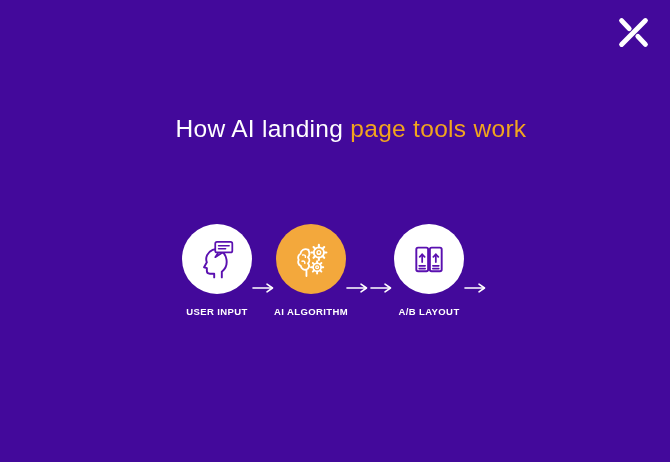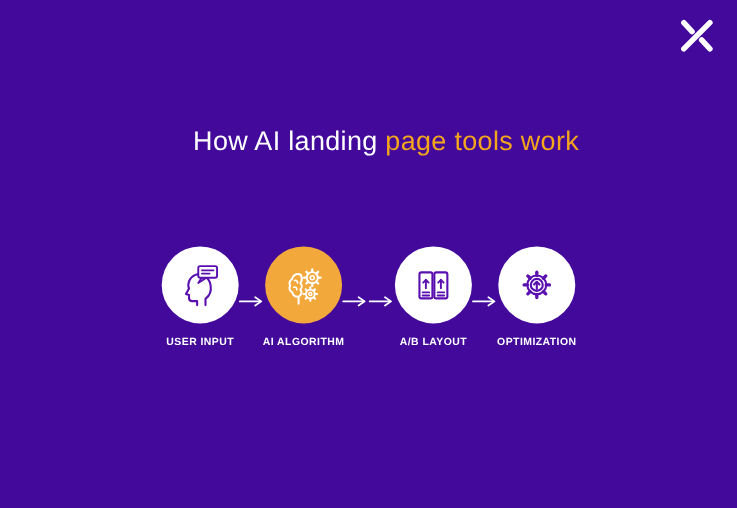--- a/index.html
+++ b/index.html
@@ -40,21 +40,21 @@
   }
   .t-orange { color: var(--title-orange, #F2A51D); }
   
   .flow {
     position: absolute;
     top: 224px;
     left: 0;
     width: 100%;
     display: flex;
     justify-content: center;
-    align-items: center;
+    align-items: flex-end;
   }
   .step { position: relative; width: 70px; flex: none; }
   .circle {
     width: 70px; height: 70px;
     border-radius: 50%;
     display: flex; align-items: center; justify-content: center;
   }
   .circle--white  { background: var(--circle-white, #fff); }
   .circle--orange { background: var(--circle-orange, #F3A83C); }
   .step-icon {
@@ -184,36 +184,15 @@
         </svg>
       </div>
       <div class="step-label">A/B LAYOUT</div>
     </div>
 
     <svg class="flow-arrow" viewBox="0 0 24 12">
       <path d="M1 6 H19.5"></path>
         <path d="M15 2.2 L20.5 6 L15 9.8"></path>
     </svg>
 
-    <div class="step">
-      <div class="circle circle--white">
-        <svg class="step-icon" width="42" height="42" viewBox="0 0 48 48">
-          <g stroke-width="3.4">
-            <path d="M33.8 24 L37.2 24"></path>
-              <path d="M30.93 30.93 L33.33 33.33"></path>
-            <path d="M24 33.8 L24 37.2"></path>
-              <path d="M17.07 30.93 L14.67 33.33"></path>
-            <path d="M14.2 24 L10.8 24"></path>
-              <path d="M17.07 17.07 L14.67 14.67"></path>
-            <path d="M24 14.2 L24 10.8"></path>
-              <path d="M30.93 17.07 L33.33 14.67"></path>
-          </g>
-          <circle cx="24" cy="24" r="9.8" stroke-width="2.2"></circle>
-          <circle cx="24" cy="24" r="6.2" stroke-width="2.2"></circle>
-          <path d="M24 28.2 V21" stroke-width="2.2"></path>
-          <path d="M21.2 23.6 L24 20.8 L26.8 23.6" stroke-width="2.2"></path>
-        </svg>
-      </div>
-      <div class="step-label">OPTIMIZATION</div>
-    </div>
 
   </div>
 </div>
 
 </body></html>

